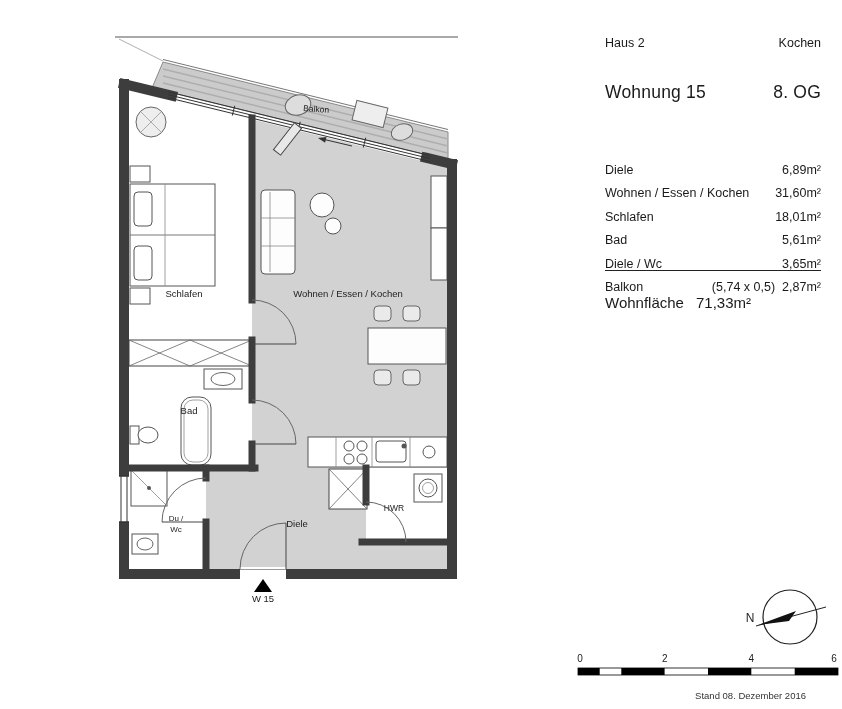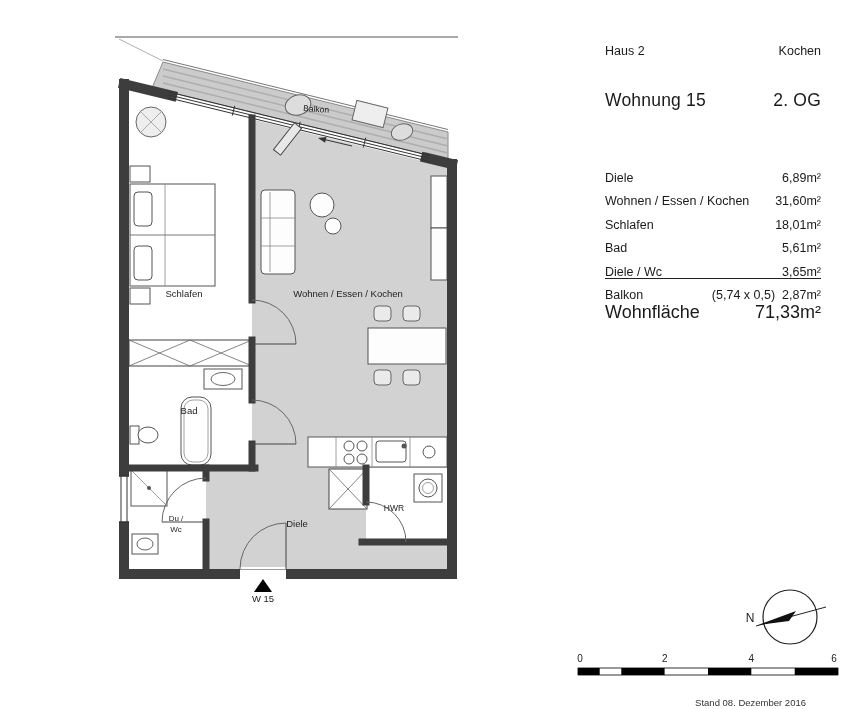--- a/index.html
+++ b/index.html
@@ -1,32 +1,32 @@
 <!DOCTYPE html>
 <html><head>
 <meta charset="utf-8">
 <style>
   html,body{margin:0;padding:0;background:#fff;}
   .page{position:relative;width:842px;height:709px;background:#fff;overflow:hidden;
         font-family:"Liberation Sans",sans-serif;color:#1a1a1a;}
   .plan-svg{position:absolute;left:0;top:0;}
   svg text{font-family:"Liberation Sans",sans-serif;fill:#222;}
   
-  .panel{position:absolute;left:605px;top:44px;width:216px;}
+  .panel{position:absolute;left:605px;top:36px;width:216px;}
   .hdr-row{display:flex;justify-content:space-between;font-size:12.5px;height:16px;}
   .title-row{display:flex;justify-content:space-between;align-items:baseline;
              margin-top:30px;font-size:17.5px;letter-spacing:.2px;}
   .table{margin-top:28px;}
   .t-row{display:flex;justify-content:space-between;align-items:baseline;
          height:23.4px;font-size:12.5px;}
   .t-row .right{display:flex;gap:7px;align-items:baseline;margin-top:32px;}
   .t-row.underlined{border-bottom:1px solid #222;height:22.4px;}
-  .total-row{display:flex;justify-content:space-between;margin-top:23px;font-size:18px;}
+  .total-row{display:flex;margin-top:23px;font-size:15px;gap:12px;}
   .stand{position:absolute;left:546px;top:690px;width:260px;text-align:right;
-         font-size:9.5px;color:#333;margin-top:7px;}
+         font-size:9.5px;color:#333;}
 </style>
 </head>
 <body>
 
 <div class="page">
 
   <svg class="plan-svg" width="842" height="709" viewBox="0 0 842 709">
 
     <g>
       <line x1="115" y1="37" x2="458" y2="37" stroke="#555" stroke-width="1"></line>
@@ -237,21 +237,21 @@
     </g>
   </svg>
 
   <div class="panel">
     <div class="hdr-row">
       <span>Haus 2</span>
       <span>Kochen</span>
     </div>
     <div class="title-row">
       <span>Wohnung 15</span>
-      <span>2. OG</span>
+      <span>8. OG</span>
     </div>
 
     <div class="table">
       <div class="t-row">
         <span>Diele</span>
         <span class="right">
             <span>6,89m²</span>
           </span>
       </div>
       <div class="t-row">

